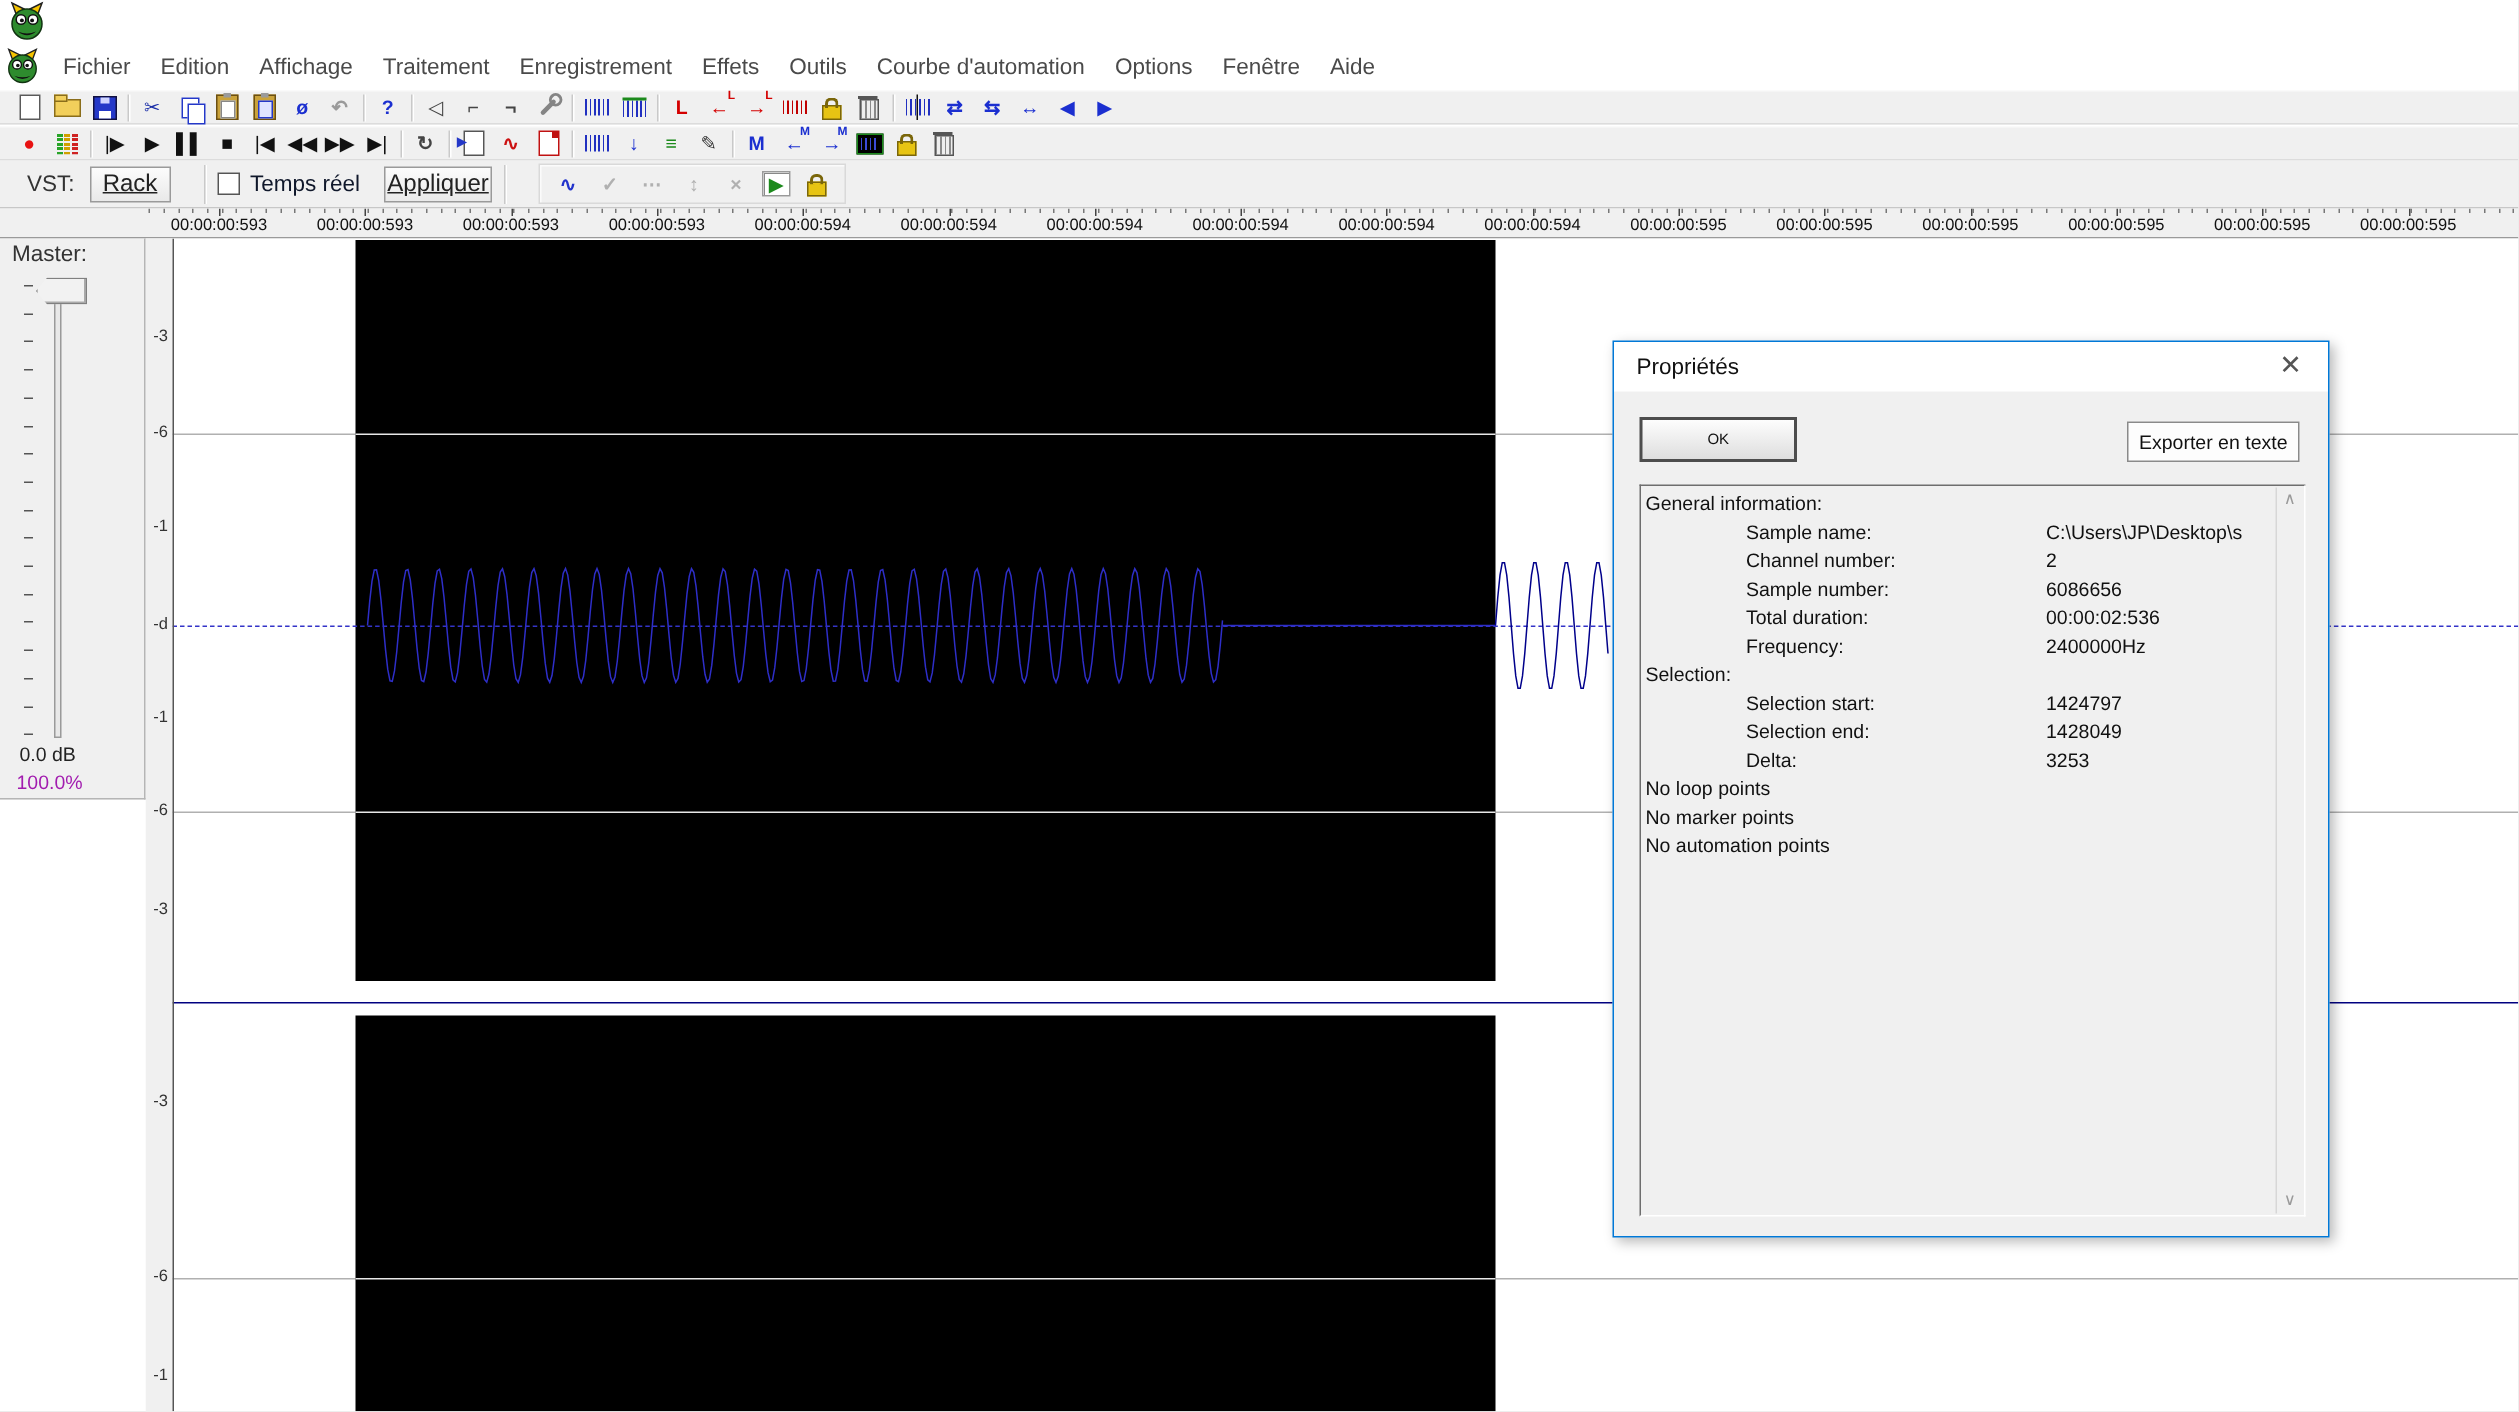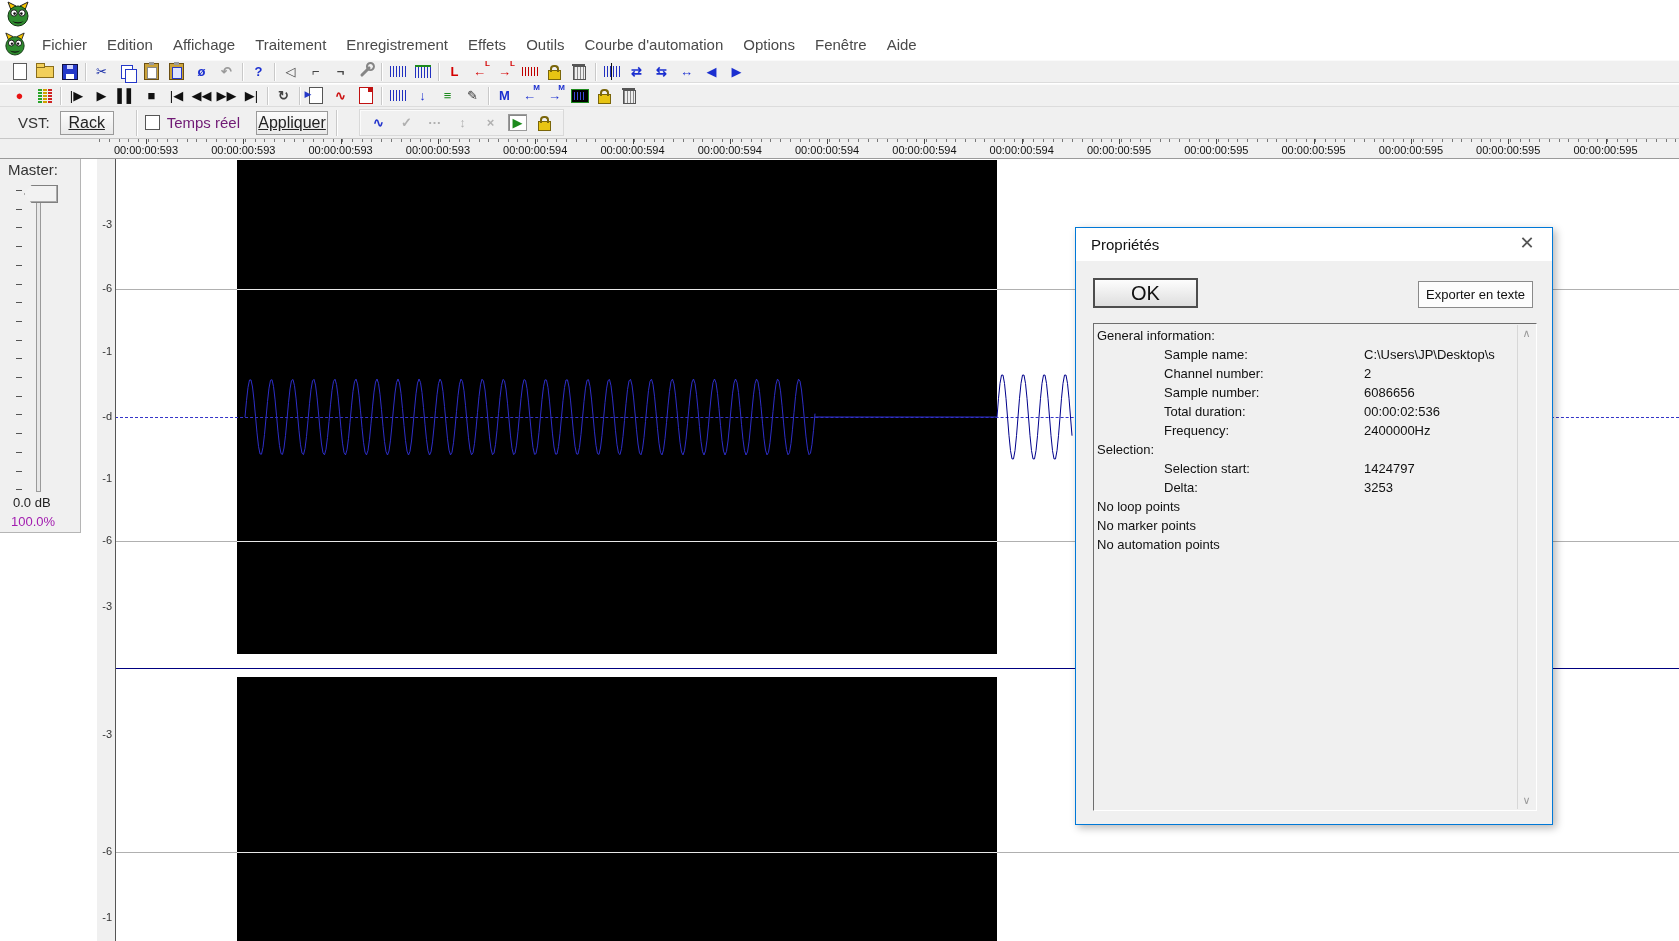--- a/index.html
+++ b/index.html
@@ -58,30 +58,30 @@
   
   .vstrow{position:absolute;left:0;top:107px;width:100%;height:32px;background:#f0f0f0;display:flex;align-items:center;
           border-bottom:1px solid #c7c7c7;box-sizing:border-box;}
   .vst-label{font-size:15px;color:#333;margin:0 10px 0 18px;}
   .win-btn{font-size:16px;color:#222;background:linear-gradient(#fcfcfc,#e9e9e9);border:1px solid #9a9a9a;
            display:inline-flex;align-items:center;justify-content:center;height:24px;box-sizing:border-box;text-decoration:underline;}
   .rack-btn{width:54px;margin-right:14px;}
   .apply-btn{width:72px;margin-left:16px;}
   .vst-sep{width:1px;height:26px;background:#c9c9c9;box-shadow:1px 0 0 #fff;margin:0 8px;}
   .checkbox{width:13px;height:13px;background:#fff;border:1px solid #555;margin-right:7px;}
-  .check-label{font-size:15px;color:#701a75;}
+  .check-label{font-size:15px;color:#0f172a;}
   .auto-strip{display:flex;align-items:center;gap:7px;margin-left:14px;padding:3px 8px;border:1px solid #d9d9d9;
               box-shadow:inset 1px 1px 0 #fbfbfb;background:#f0f0f0;}
   
   .ruler{position:absolute;left:0;top:139px;width:100%;height:20px;background:#f0f0f0;border-bottom:1px solid #9a9a9a;
          box-sizing:border-box;overflow:hidden;}
   .ruler-label{position:absolute;top:5px;width:98px;text-align:center;font-size:11px;color:#111;}
   .tick{position:absolute;top:0;width:1px;background:#444;}
   
-  .master{position:absolute;left:0;top:159px;width:81px;height:374px;background:#f0f0f0;
+  .master{position:absolute;left:0;top:159px;width:97px;height:374px;background:#f0f0f0;
           border-right:1px solid #b5b5b5;border-bottom:1px solid #b5b5b5;box-sizing:border-box;text-decoration:underline;}
   .master-label{font-size:15px;color:#333;position:absolute;left:8px;top:2px;}
   .sl-tick{position:absolute;left:16px;width:6px;height:1px;background:#555;}
   .sl-groove{position:absolute;left:36px;top:30px;width:3px;height:301px;background:#e8e8e8;border:1px solid #9a9a9a;}
   .sl-thumb{position:absolute;left:24px;top:26px;width:32px;height:16px;background:#f2f2f2;border:1px solid #808080;
             clip-path:polygon(0 50%,22% 0,100% 0,100% 100%,22% 100%);box-shadow:inset -1px -1px 0 #aaa;}
   .gain-db{position:absolute;left:13px;top:336px;font-size:13px;color:#222;}
   .gain-pct{position:absolute;left:11px;top:355px;font-size:13px;color:#a21caf;}
   
   .workspace{position:absolute;left:97px;top:159px;right:0;bottom:0;background:#fff;overflow:hidden;}
@@ -92,21 +92,21 @@
   .grid-white{position:absolute;left:140px;width:760px;height:1px;background:#e8e8e8;}
   .centerline{position:absolute;left:18px;right:0;top:258px;border-top:1px dashed #3434c8;}
   .chan-sep{position:absolute;left:18px;right:0;top:509px;height:1px;background:#000080;}
   .db-label{position:absolute;width:28px;text-align:right;font-size:11px;color:#333;}
   
   .dialog{position:absolute;left:1075px;top:227px;width:478px;height:598px;background:#f0f0f0;
           border:1px solid #0078d7;box-shadow:3px 3px 8px rgba(0,0,0,.28);box-sizing:border-box;}
   .dlg-title{position:relative;height:33px;background:#fff;display:flex;align-items:center;}
   .dlg-title-text{font-size:15px;color:#111;margin-left:15px;}
   .dlg-close{position:absolute;right:12px;top:4px;font-size:18px;color:#555;width:26px;text-align:center;cursor:default;}
-  .ok-btn{position:absolute;left:17px;top:50px;width:105px;height:30px;font-size:20px;color:#111;
+  .ok-btn{position:absolute;left:17px;top:50px;width:105px;height:30px;font-size:10px;color:#111;
           background:linear-gradient(#fdfdfd,#dedede);border:2px solid #4d4d4d;display:flex;align-items:center;justify-content:center;box-sizing:border-box;}
   .export-btn{position:absolute;left:342px;top:53px;width:115px;height:27px;font-size:13px;color:#111;
           background:#fdfdfd;border:1px solid #8a8a8a;display:flex;align-items:center;justify-content:center;box-sizing:border-box;}
   .listbox{position:absolute;left:17px;top:95px;width:444px;height:488px;background:#f0f0f0;
            border:1px solid;border-color:#6e6e6e #fff #fff #6e6e6e;box-sizing:border-box;overflow:hidden;}
   .prop-row{position:relative;height:19px;font-size:13px;color:#111;white-space:nowrap;}
   .prop-row:first-child{margin-top:4px;}
   .prop-label{position:absolute;left:3px;}
   .prop-label.ind{left:70px;}
   .prop-value{position:absolute;left:270px;right:20px;overflow:hidden;}
@@ -596,20 +596,24 @@
             <span class="prop-value">2400000Hz</span>
           </div>
           <div class="prop-row">
             <span class="prop-label">Selection:</span>
           </div>
           <div class="prop-row">
             <span class="prop-label ind">Selection start:</span>
             <span class="prop-value">1424797</span>
           </div>
           <div class="prop-row">
+            <span class="prop-label ind">Selection end:</span>
+            <span class="prop-value">1428049</span>
+          </div>
+          <div class="prop-row">
             <span class="prop-label ind">Delta:</span>
             <span class="prop-value">3253</span>
           </div>
           <div class="prop-row">
             <span class="prop-label">No loop points</span>
           </div>
           <div class="prop-row">
             <span class="prop-label">No marker points</span>
           </div>
           <div class="prop-row">

